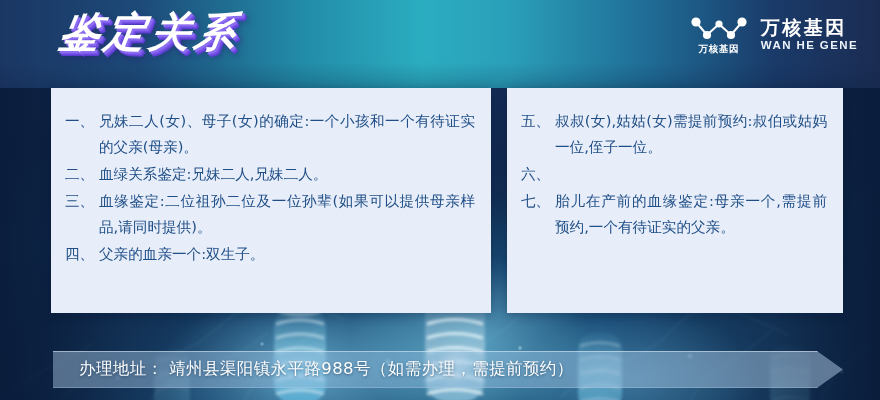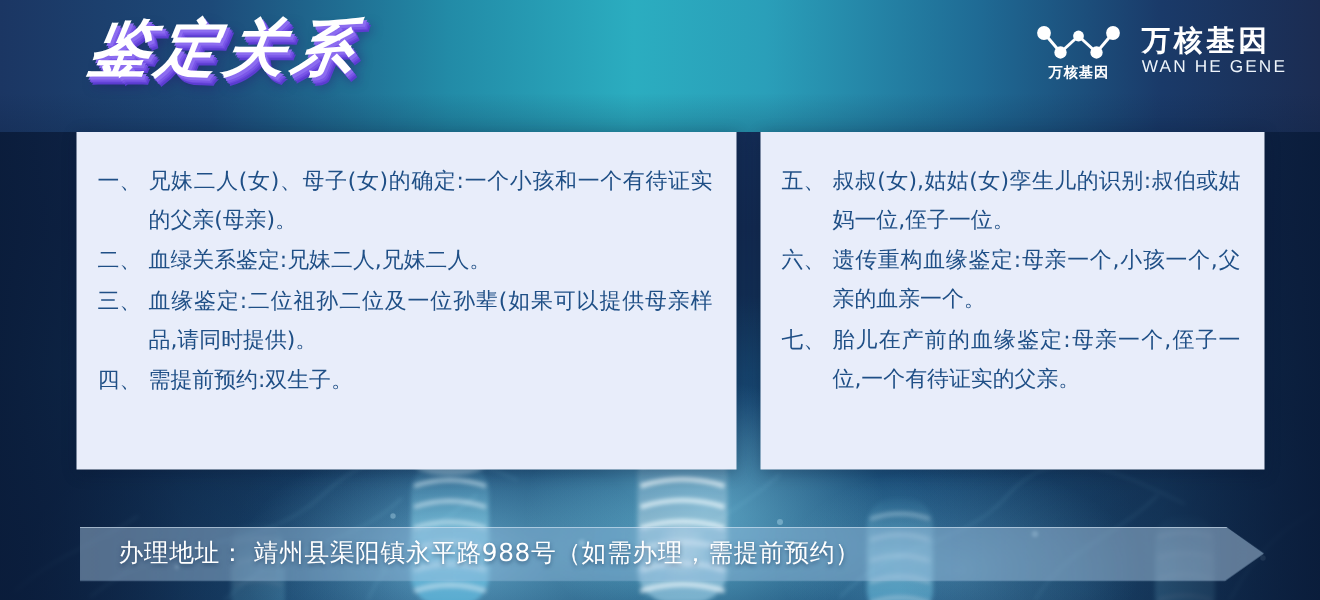--- a/index.html
+++ b/index.html
@@ -84,21 +84,21 @@
     letter-spacing:.6px; line-height:1;
     font-family:"DejaVu Sans","Liberation Sans",sans-serif;
   }
   .logo-word{ display:flex; flex-direction:column; gap:3px; }
   .logo-word-cn{
     font-size:19px; font-weight:700; color:#ffffff;
     letter-spacing:2.5px; line-height:1;
     font-family:"DejaVu Sans","Liberation Sans",sans-serif;
   }
   .logo-word-en{
-    font-size:11.5px; font-weight:400; color:#eef4fb;
+    font-size:11.5px; font-weight:700; color:#eef4fb;
     letter-spacing:1.4px; line-height:1;
   }
 
   
   .panels{
     position:absolute; left:51px; top:88px;
     width:792px; height:225px;
     display:flex; gap:16px;
   }
   .panel{
@@ -322,38 +322,37 @@
         <li class="item">
           <span class="item-num">二、</span>
           <span class="item-text">血绿关系鉴定:兄妹二人,兄妹二人。</span>
         </li>
         <li class="item">
           <span class="item-num">三、</span>
           <span class="item-text">血缘鉴定:二位祖孙二位及一位孙辈(如果可以提供母亲样品,请同时提供)。</span>
         </li>
         <li class="item">
           <span class="item-num">四、</span>
-          <span class="item-text">需提前预约:双生子。</span>
+          <span class="item-text">父亲的血亲一个:双生子。</span>
         </li>
       </ul>
     </div>
 
     <div class="panel panel-right">
       <ul class="item-list">
         <li class="item">
           <span class="item-num">五、</span>
-          <span class="item-text">叔叔(女),姑姑(女)孪生儿的识别:叔伯或姑妈一位,侄子一位。</span>
+          <span class="item-text">叔叔(女),姑姑(女)需提前预约:叔伯或姑妈一位,侄子一位。</span>
         </li>
         <li class="item">
           <span class="item-num">六、</span>
-          <span class="item-text">遗传重构血缘鉴定:母亲一个,小孩一个,父亲的血亲一个。</span>
         </li>
         <li class="item">
           <span class="item-num">七、</span>
-          <span class="item-text">胎儿在产前的血缘鉴定:母亲一个,侄子一位,一个有待证实的父亲。</span>
+          <span class="item-text">胎儿在产前的血缘鉴定:母亲一个,需提前预约,一个有待证实的父亲。</span>
         </li>
       </ul>
     </div>
 
   </div>
 
   <div class="ribbon">
     <div class="ribbon-text">办理地址： 靖州县渠阳镇永平路988号（如需办理，需提前预约）</div>
   </div>
 

